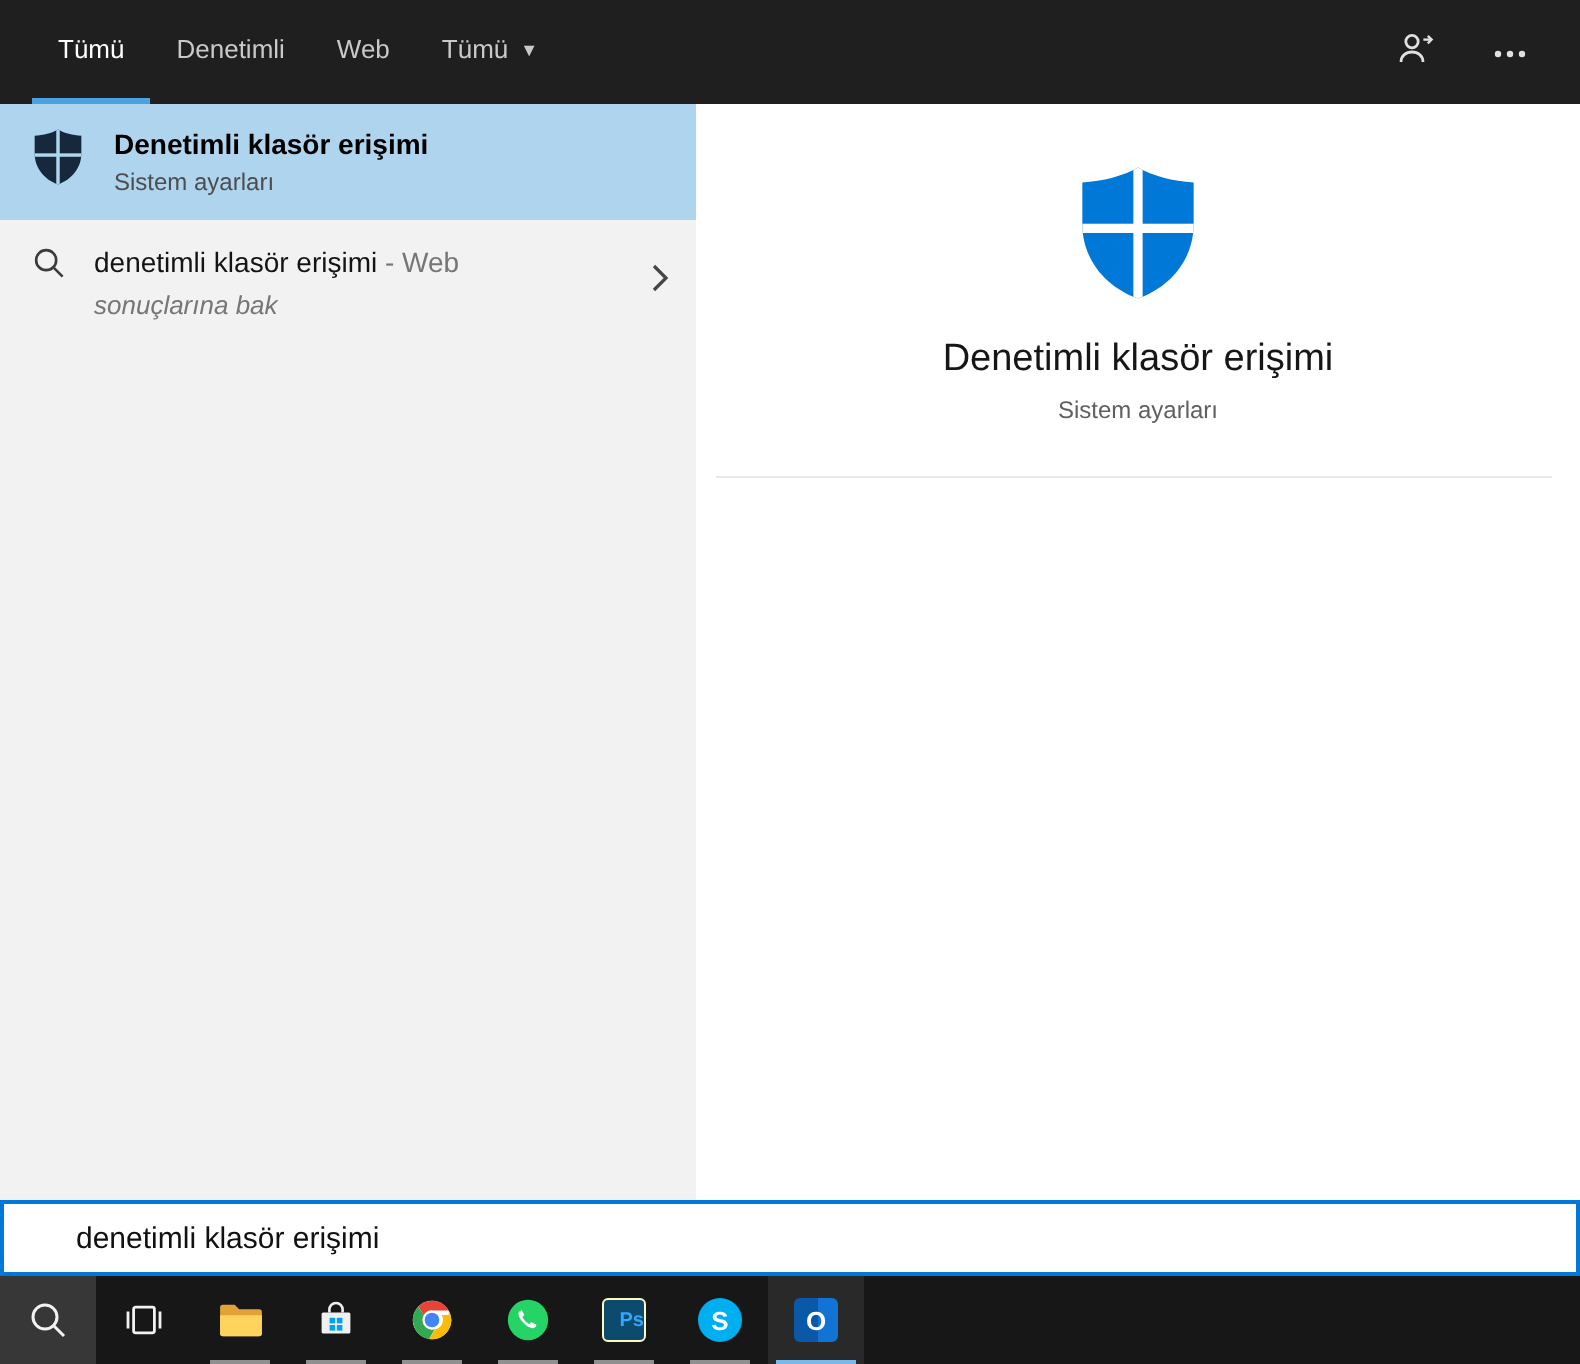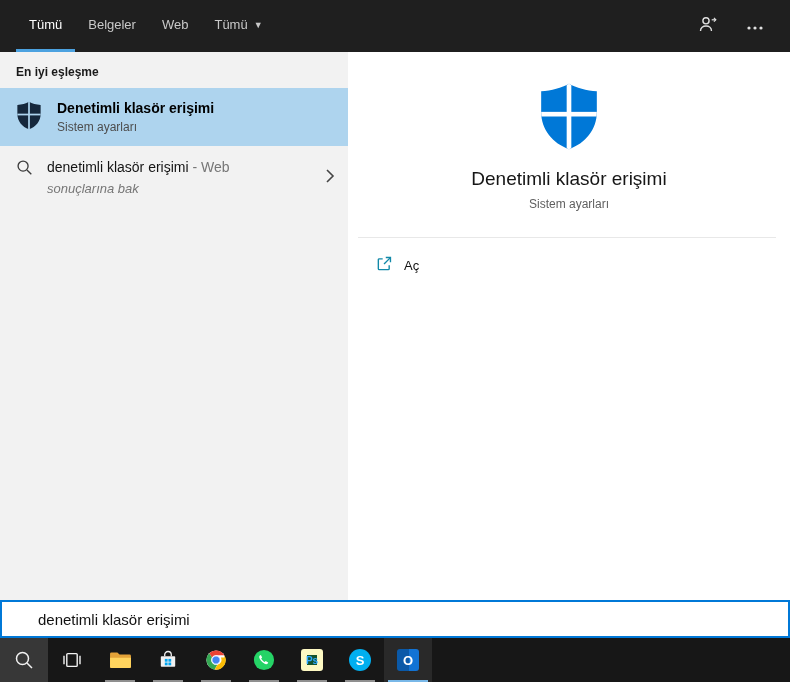--- a/index.html
+++ b/index.html
@@ -84,33 +84,33 @@
   }
   .tb-btn.pressed { background:rgba(255,255,255,0.14); }
   .tb-btn.focused { background:rgba(255,255,255,0.08); }
   .tb-btn .run { position:absolute; bottom:0; left:9px; right:9px; height:2px; background:#8f8f8f; }
   .tb-btn.focused .run { left:4px; right:4px; background:#79b8e8; }
   .app-tile {
     width:22px; height:22px; border-radius:3px;
     display:flex; align-items:center; justify-content:center;
     font-weight:bold;
   }
-  .tile-ps { background:#14532d; border:6px solid #fef9c3; color:#31a8ff; font-size:10px; }
+  .tile-ps { background:#0c4a6e; border:1px solid #fef9c3; color:#31a8ff; font-size:10px;justify-content:flex-end; }
   .tile-skype { background:#00aff0; border-radius:50%; color:#fff; font-size:13px; }
   .tile-outlook { background:linear-gradient(90deg,#0a59a8 55%,#1273d4 55%); color:#fff; font-size:13px; }
 </style>
 </head>
 <body>
 
 <div class="topbar">
   <div class="tab active">
     <span>Tümü</span>
   </div>
   <div class="tab">
-    <span>Belgeler</span>
+    <span>Denetimli</span>
   </div>
   <div class="tab">
     <span>Web</span>
   </div>
   <div class="tab">
     <span>Tümü</span>
     <span class="caret">▼</span>
   </div>
   <div class="topbar-right">
     <span>
@@ -125,21 +125,20 @@
       <svg width="18" height="6" viewBox="0 0 18 6">
         <circle cx="3" cy="3" r="1.6" fill="#e0e0e0"></circle>
         <circle cx="9" cy="3" r="1.6" fill="#e0e0e0"></circle>
         <circle cx="15" cy="3" r="1.6" fill="#e0e0e0"></circle>
       </svg>
     </span>
   </div>
 </div>
 
 <div class="results">
-  <div class="section-header">En iyi eşleşme</div>
 
   <div class="best-match">
     <span>
       <svg width="26" height="29" viewBox="0 0 24 26">
         <defs>
             <clipPath id="clipSm">
               <path d="M12 .3 C9.2 1.9 5.2 3 1.2 3.2 V11.3 C1.2 18.1 5.7 23.5 12 25.7 C18.3 23.5 22.8 18.1 22.8 11.3 V3.2 C18.8 3 14.8 1.9 12 .3 Z"></path>
             </clipPath>
           </defs>
         <g clip-path="url(#clipSm)">
@@ -186,30 +185,20 @@
       <g clip-path="url(#clipBig)">
         <rect width="24" height="26" fill="#0078d7"></rect>
         <rect x="11.1" width="1.8" height="26" fill="#fff"></rect>
         <rect y="11.2" width="24" height="1.8" fill="#fff"></rect>
       </g>
     </svg>
   </div>
   <div class="pv-title">Denetimli klasör erişimi</div>
   <div class="pv-sub">Sistem ayarları</div>
   <hr class="pv-divider">
-  <div class="action-row">
-    <span>
-      <svg width="17" height="17" viewBox="0 0 16 16" fill="none" stroke="#1289a8" stroke-width="1.3">
-        <path d="M6.3 3.6 H3.1 a.9.9 0 0 0 -.9 .9 v8.4 a.9.9 0 0 0 .9 .9 h8.4 a.9.9 0 0 0 .9 -.9 V9.7"></path>
-        <path d="M9.2 2.4 h4.4 v4.4"></path>
-        <path d="M13.3 2.7 L7.6 8.4"></path>
-      </svg>
-    </span>
-    <span class="action-label">Aç</span>
-  </div>
 </div>
 
 <div class="searchbar">
   <input type="text" value="denetimli klasör erişimi" style="">
 </div>
 
 <div class="taskbar">
   <div class="tb-btn pressed">
     <svg width="20" height="20" viewBox="0 0 20 20" fill="none" stroke="#f2f2f2" stroke-width="1.5">
       <circle cx="8.5" cy="8.5" r="6"></circle>

